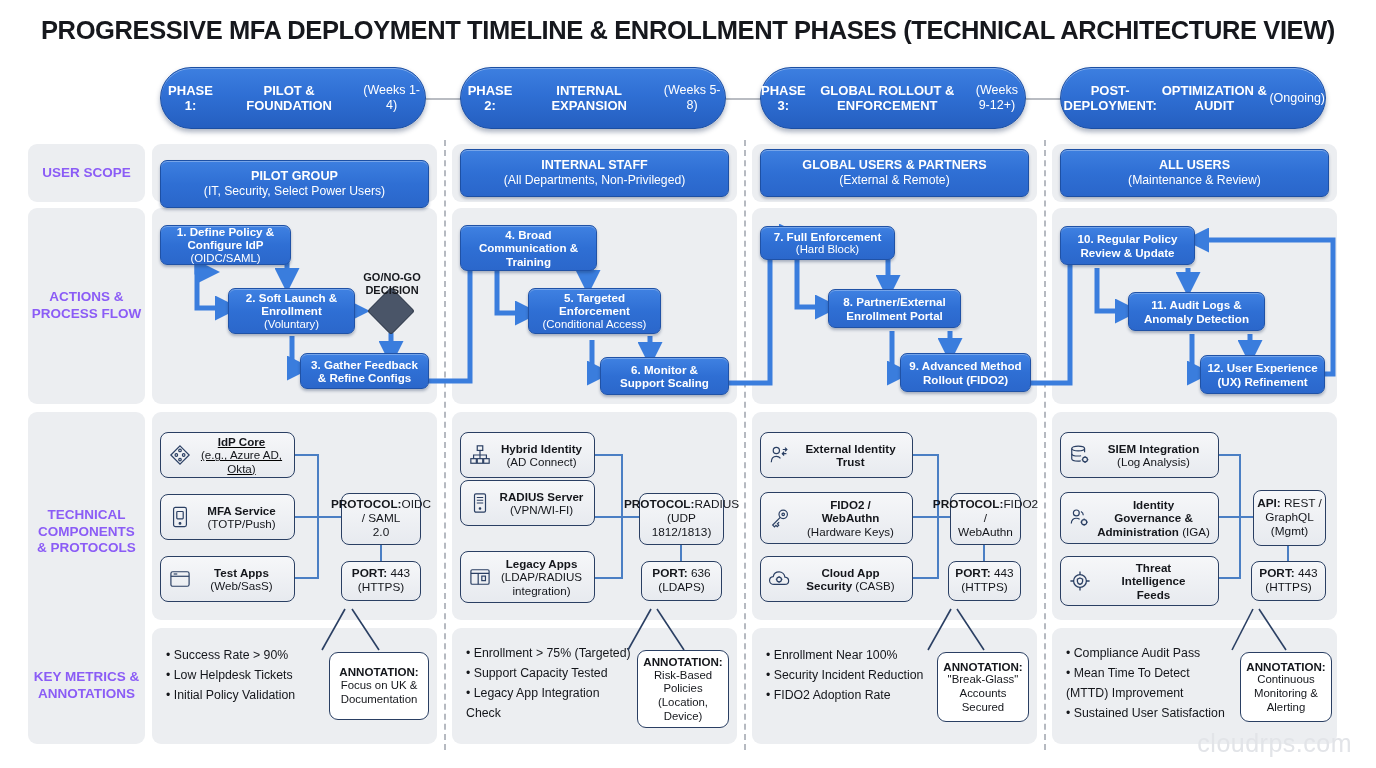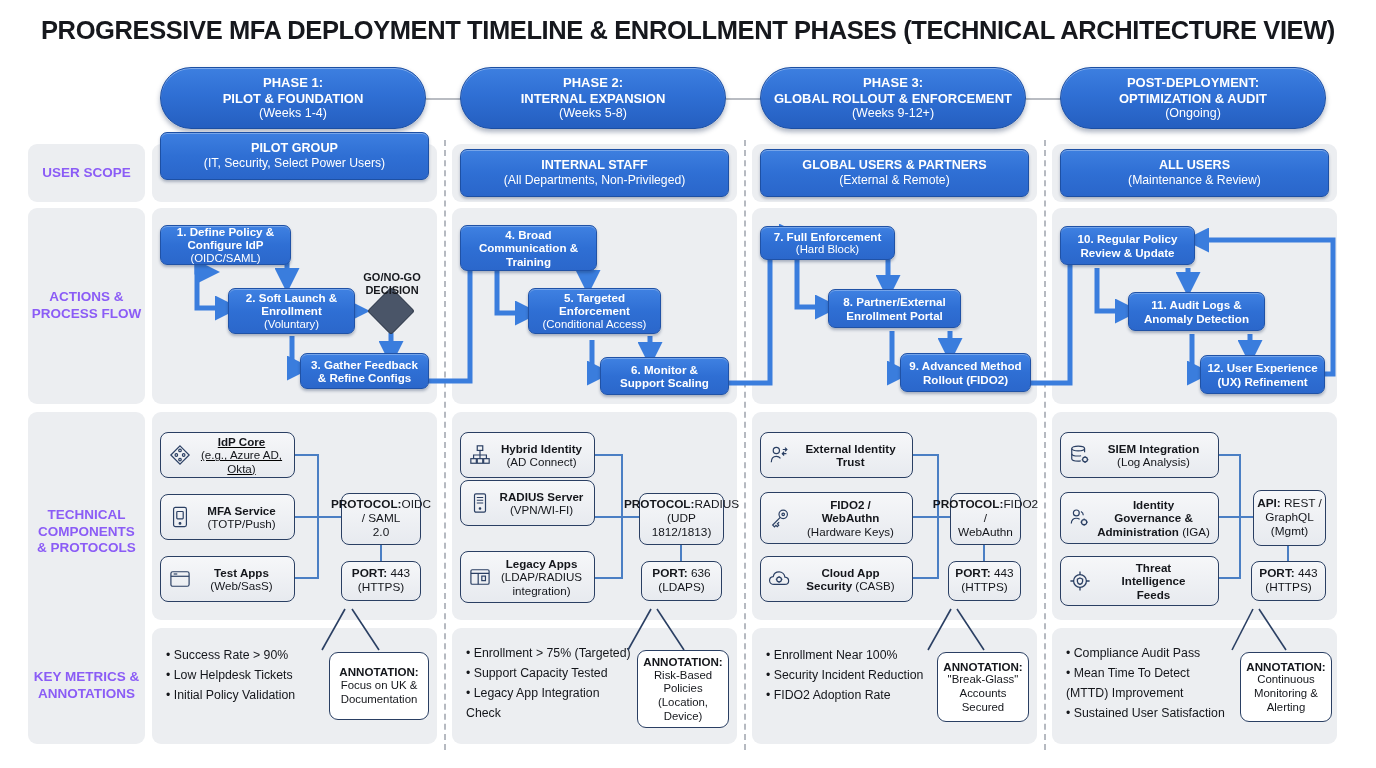--- a/index.html
+++ b/index.html
@@ -20,21 +20,21 @@
   }
 
   
   .phase-pill {
     position: absolute; top: 67px; height: 62px;
     border-radius: 31px;
     background: linear-gradient(180deg,#3d7fe0 0%, #2f6fd4 45%, #255fc0 100%);
     border: 1px solid #1c4fa3;
     box-shadow: 0 3px 5px rgba(20,40,80,.35), inset 0 1px 0 rgba(255,255,255,.35);
     color: #fff; text-align: center;
-    display: flex; flex-direction: column; justify-content: center; align-items: center;
+    display: flex; flex-direction: row; justify-content: center; align-items: center;
     line-height: 1.18;
   }
   .phase-pill .l1 { font-size: 13px; font-weight: bold; }
   .phase-pill .l2 { font-size: 13px; font-weight: bold; }
   .phase-pill .l3 { font-size: 12.5px; font-weight: normal; }
   .pill-connector {
     position: absolute; top: 98px; height: 2px; background: #b9bcc2;
   }
 
   
@@ -212,21 +212,21 @@
 
   <div class="panel" style="left:152px;top:628px;width:285px;height:116px;"></div>
   <div class="panel" style="left:452px;top:628px;width:285px;height:116px;"></div>
   <div class="panel" style="left:752px;top:628px;width:285px;height:116px;"></div>
   <div class="panel" style="left:1052px;top:628px;width:285px;height:116px;"></div>
 
   <div class="vsep" style="left:444px;top:140px;height:610px;"></div>
   <div class="vsep" style="left:744px;top:140px;height:610px;"></div>
   <div class="vsep" style="left:1044px;top:140px;height:610px;"></div>
 
-  <div class="scope-box" style="left:160px;top:132px;width:269px;">
+  <div class="scope-box" style="left:160px;top:160px;width:269px;">
     <span class="s1">PILOT GROUP</span>
     <span class="s2">(IT, Security, Select Power Users)</span>
   </div>
   <div class="scope-box" style="left:460px;top:149px;width:269px;">
     <span class="s1">INTERNAL STAFF</span>
     <span class="s2">(All Departments, Non-Privileged)</span>
   </div>
   <div class="scope-box" style="left:760px;top:149px;width:269px;">
     <span class="s1">GLOBAL USERS &amp; PARTNERS</span>
     <span class="s2">(External &amp; Remote)</span>
@@ -589,14 +589,15 @@
    (MTTD) Improvement
 • Sustained User Satisfaction</div>
   </div>
   <div class="annotation" style="left:1240px;top:652px;width:92px;height:70px;">
     <b>ANNOTATION:</b>
     <span style="white-space:pre-line;">Continuous
 Monitoring &amp;
 Alerting</span>
   </div>
 
+  <div class="watermark">cloudrps.com</div>
 
 </div>
 
 </body></html>

